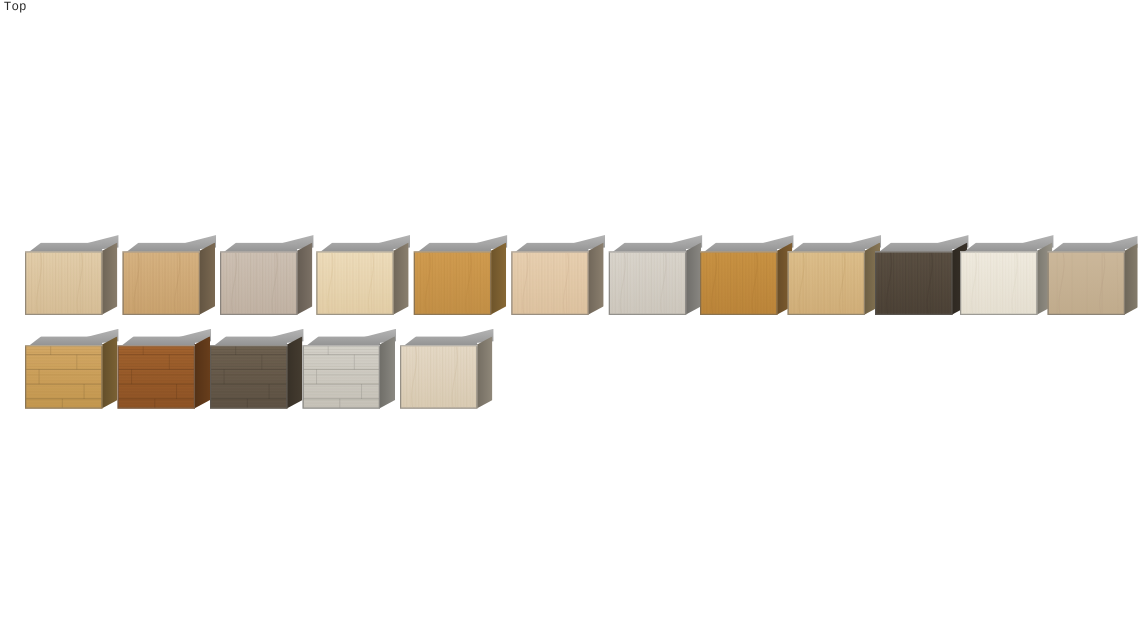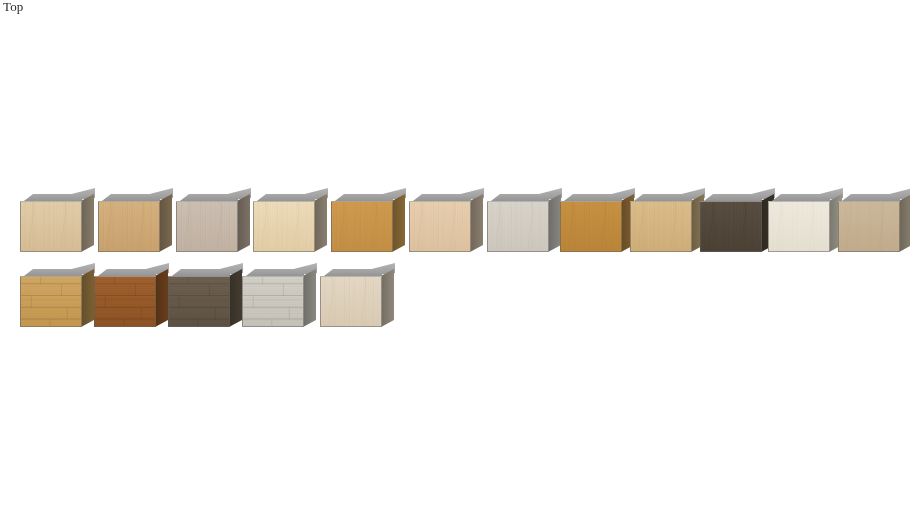--- a/index.html
+++ b/index.html
@@ -15,24 +15,24 @@
     overflow: hidden;
     font-family: "Liberation Sans", sans-serif;
     -webkit-font-smoothing: antialiased;
   }
 
   
   #viewport-label {
     position: absolute;
     left: 3px;
     top: 2px;
-    font-size: 13px;
+    font-size: 10px;
     line-height: 10px;
     color: #2b2b2b;
-    font-family: Liberation Serif, serif;
+    font-family: Liberation Mono, monospace;
     letter-spacing: 0.1px;
     white-space: nowrap;
   }
 
   
   #scene {
     position: absolute;
     left: 0;
     top: 0;
     width: 910px;

